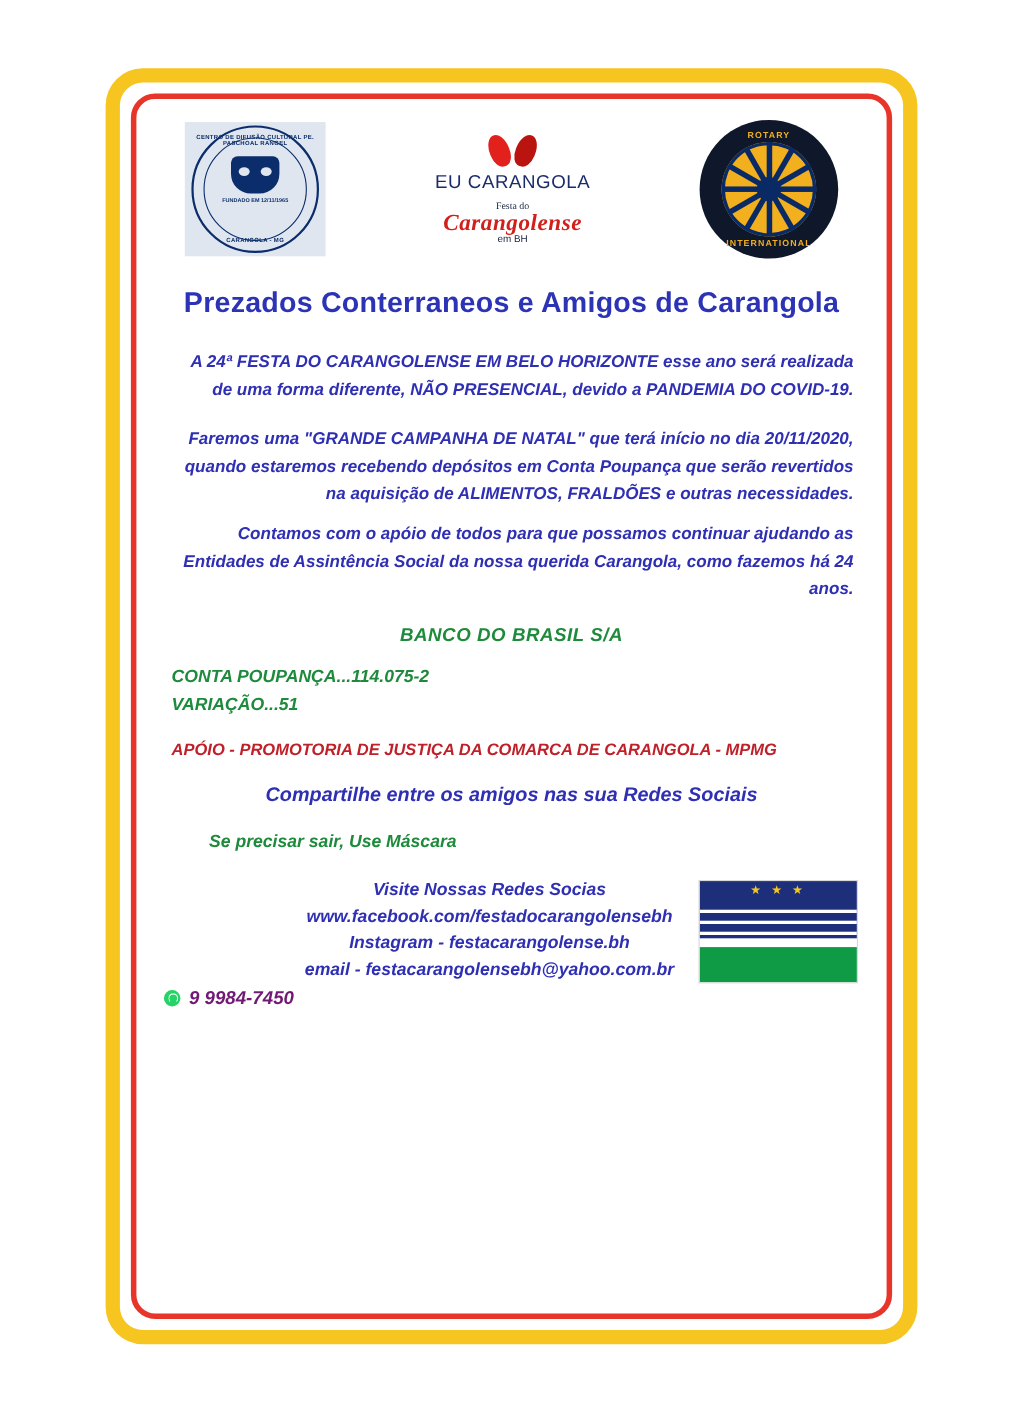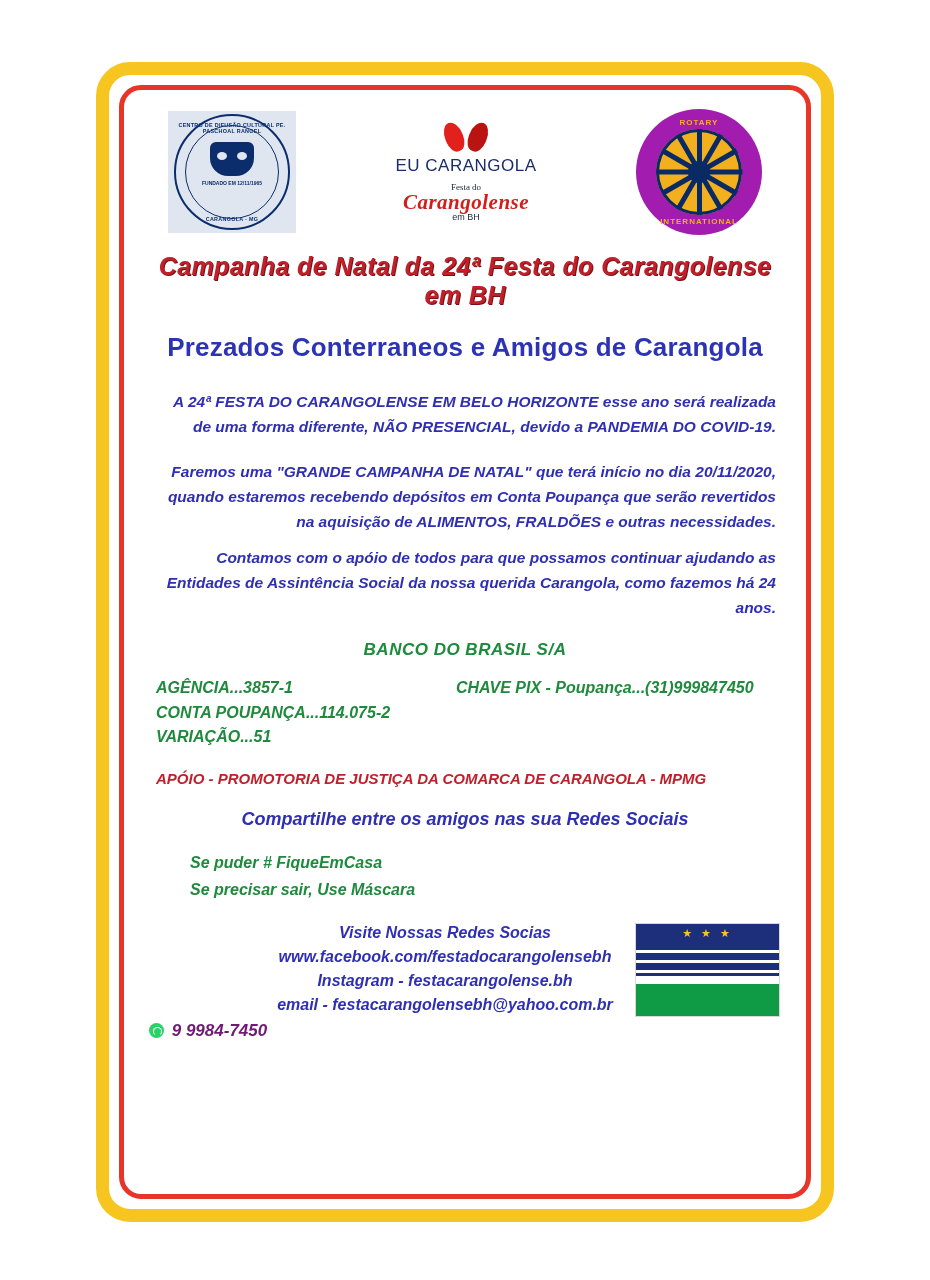--- a/index.html
+++ b/index.html
@@ -179,21 +179,21 @@
   .embh {
     font-size: 9px;
     color: #17243f;
   }
 
   
   .logo-rotary {
     width: 126px;
     height: 126px;
     border-radius: 50%;
-    background: #a21caf;
+    background: #0f172a;
     display: flex;
     align-items: center;
     justify-content: center;
     position: relative;
   }
   .rotary-wheel {
     width: 86px;
     height: 86px;
     border-radius: 50%;
     background: #f2b01e;
@@ -439,44 +439,38 @@
             <i style="transform:rotate(30deg)"></i>
             <i style="transform:rotate(60deg)"></i>
             <i style="transform:rotate(90deg)"></i>
             <i style="transform:rotate(120deg)"></i>
             <i style="transform:rotate(150deg)"></i>
           </div>
           <div class="rot-bottom">INTERNATIONAL</div>
         </div>
       </div>
 
-      <div class="title-main">Campanha de Natal da 24ª Festa do Carangolense em BH</div>
       <div class="title-sub">Prezados Conterraneos e Amigos de Carangola</div>
 
       <div class="para p1">A 24ª FESTA DO CARANGOLENSE EM BELO HORIZONTE esse ano será realizada de uma forma diferente, NÃO PRESENCIAL, devido a PANDEMIA DO COVID-19.</div>
       <div class="para">Faremos uma "GRANDE CAMPANHA DE NATAL" que terá início no dia 20/11/2020, quando estaremos recebendo depósitos em Conta Poupança que serão revertidos na aquisição de ALIMENTOS, FRALDÕES e outras necessidades.</div>
 
 
       <div class="para" style="margin-top:10px">Contamos com o apóio de todos para que possamos continuar ajudando as Entidades de Assintência Social da nossa querida Carangola, como fazemos há 24 anos.</div>
 
       <div class="bank-title">BANCO DO BRASIL S/A</div>
       <div class="bank-lines">
-        <div class="bank-row">
-          <div class="bank-left">AGÊNCIA...3857-1</div>
-          <div>CHAVE PIX - Poupança...(31)999847450</div>
-        </div>
         <div>CONTA POUPANÇA...114.075-2</div>
         <div>VARIAÇÃO...51</div>
       </div>
 
       <div class="apoio">APÓIO - PROMOTORIA DE JUSTIÇA DA COMARCA DE CARANGOLA - MPMG</div>
       <div class="share">Compartilhe entre os amigos nas sua Redes Sociais</div>
 
       <div class="fique">
-        <div>Se puder  # FiqueEmCasa</div>
         <div>Se precisar sair, Use Máscara</div>
       </div>
 
       <div class="footer">
         <div class="flag">
           <div class="flag-top"></div>
           <div class="flag-stars">★ ★ ★</div>
           <div class="flag-stripe" style="top:26px"></div>
           <div class="flag-stripe" style="top:36px"></div>
           <div class="flag-stripe" style="top:46px"></div>

